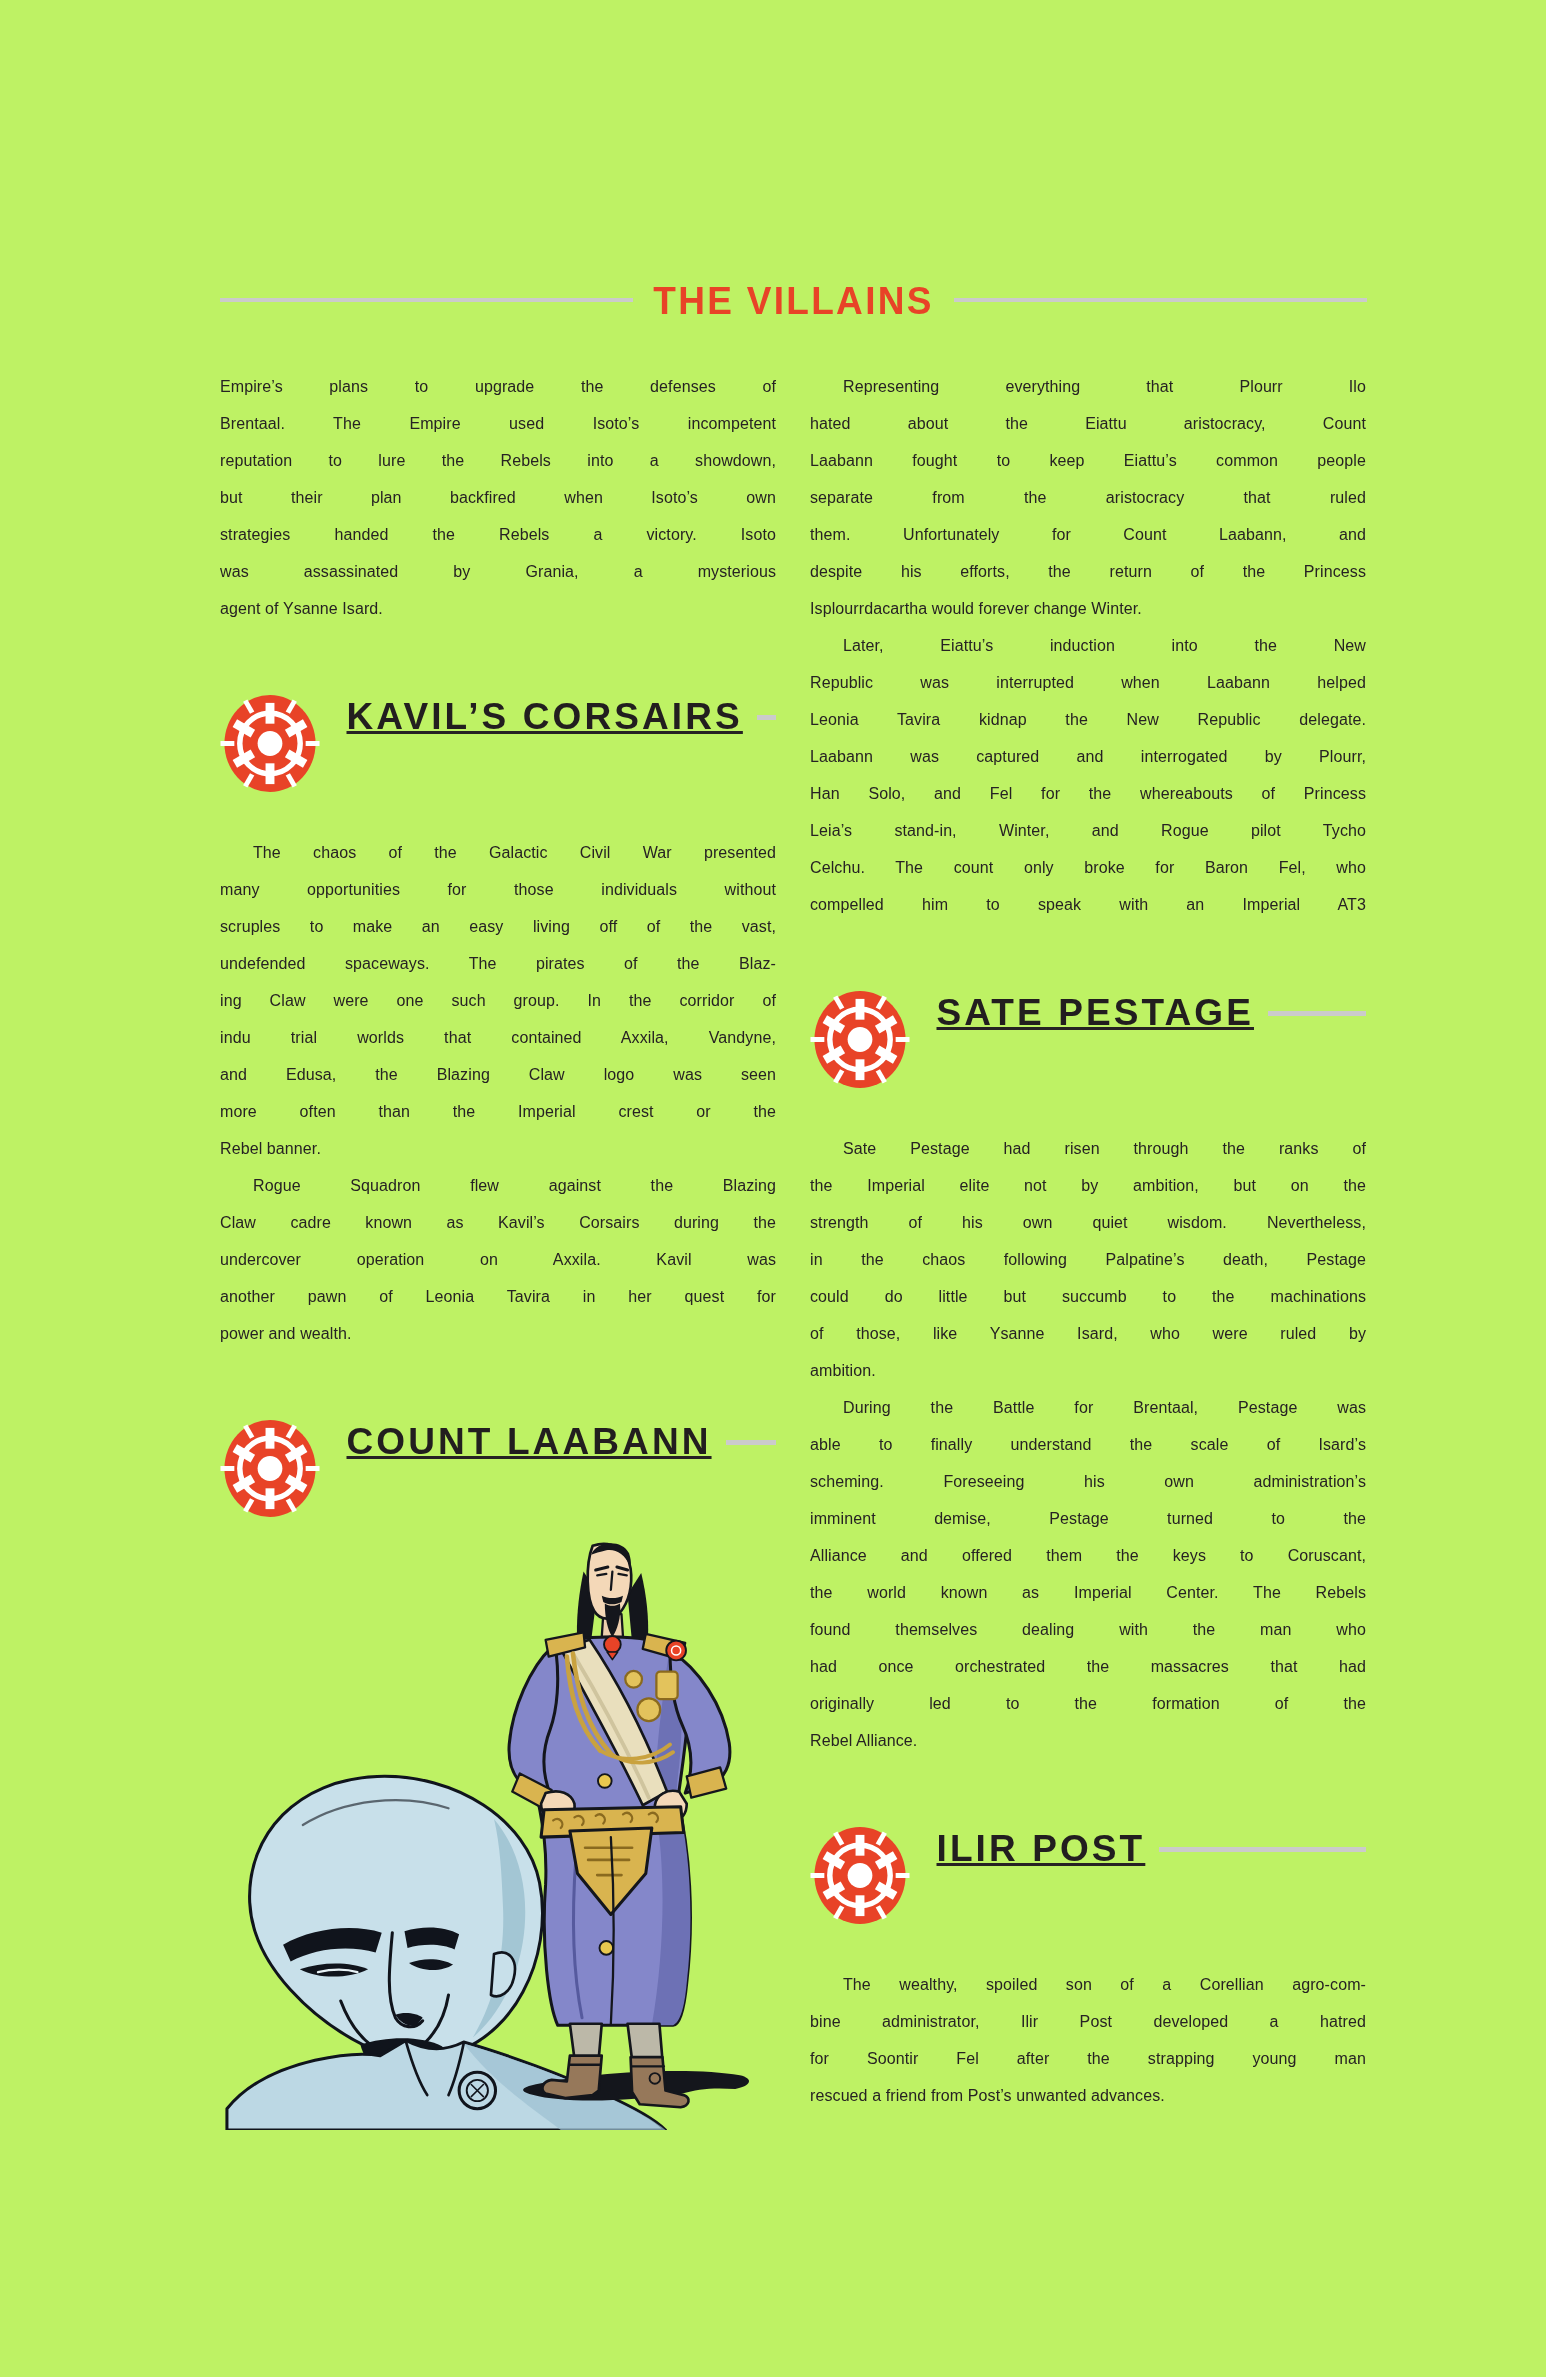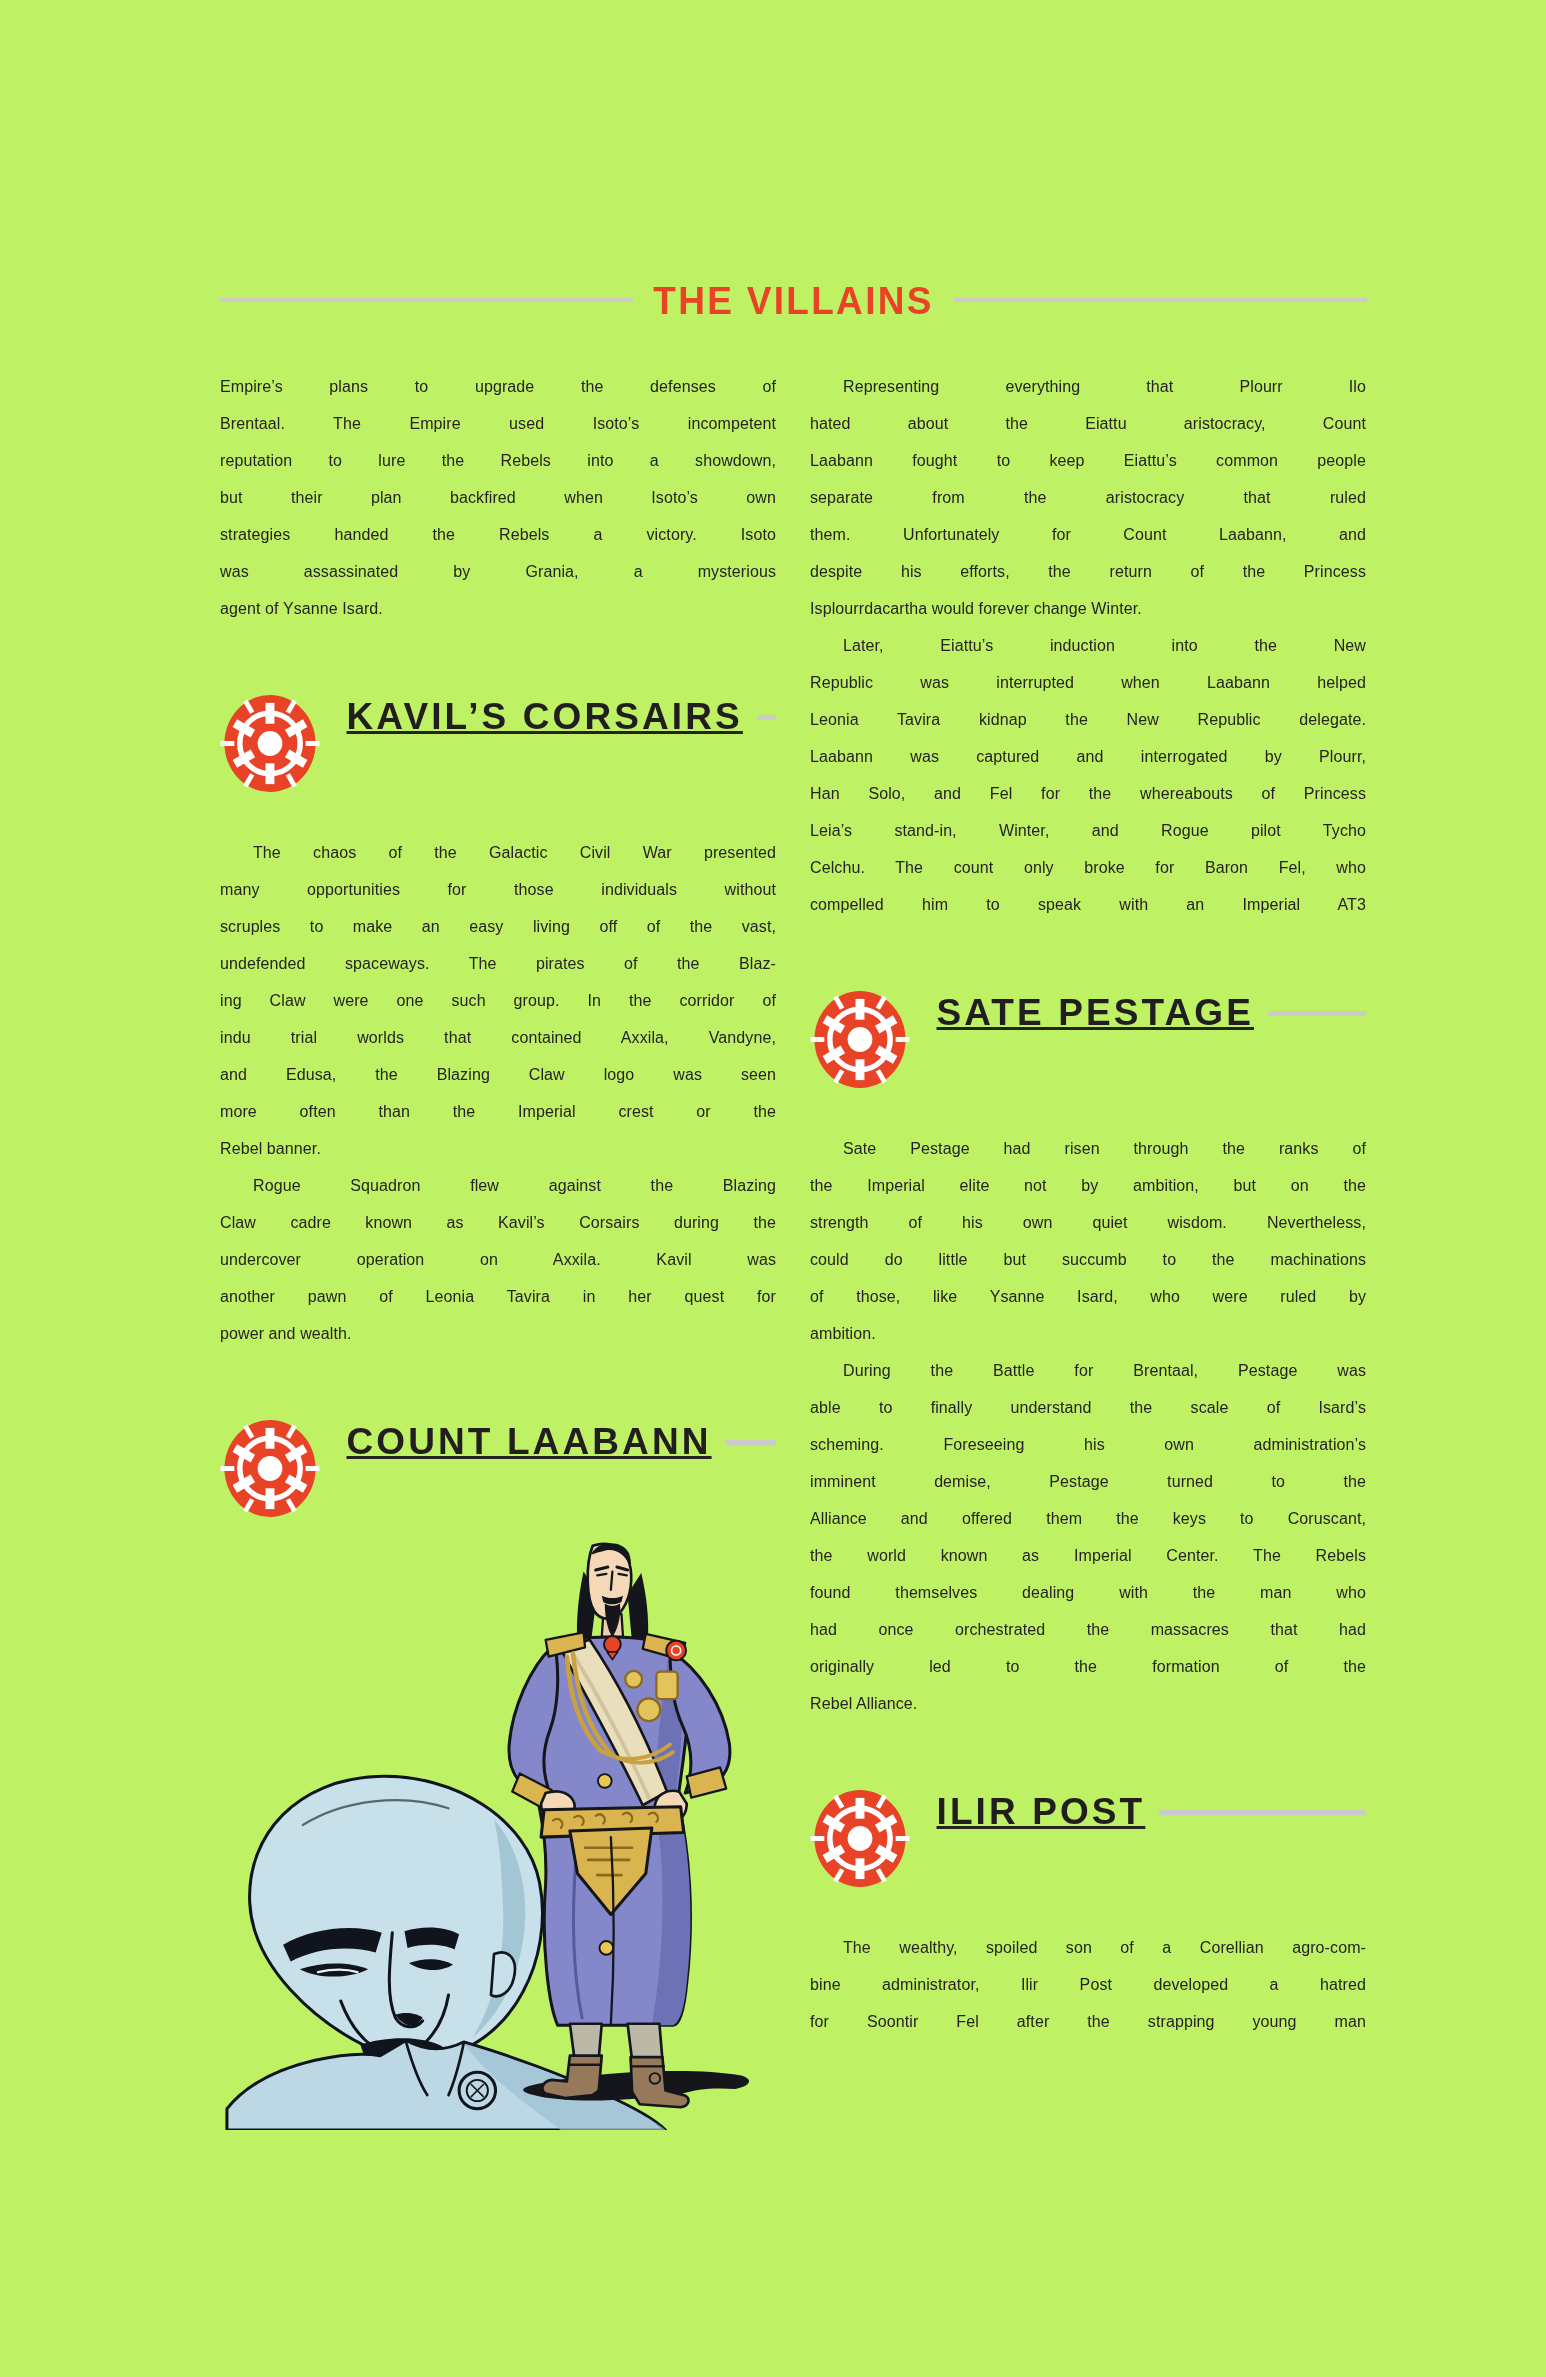--- a/index.html
+++ b/index.html
@@ -231,20 +231,21 @@
               <use href="#imperial-crest"></use>
             </svg>
           <div class="section-title">SATE PESTAGE</div>
           <div class="rule"></div>
         </div>
 
         <div class="para">
             <div class="line indent">Sate Pestage had risen through the ranks of</div>
             <div class="line">the Imperial elite not by ambition, but on the</div>
             <div class="line">strength of his own quiet wisdom. Nevertheless,</div>
+            <div class="line">in the chaos following Palpatine’s death, Pestage</div>
             <div class="line">could do little but succumb to the machinations</div>
             <div class="line">of those, like Ysanne Isard, who were ruled by</div>
             <div class="line last">ambition.</div>
           </div>
         <div class="para">
             <div class="line indent">During the Battle for Brentaal, Pestage was</div>
             <div class="line">able to finally understand the scale of Isard’s</div>
             <div class="line">scheming. Foreseeing his own administration’s</div>
             <div class="line">imminent demise, Pestage turned to the</div>
             <div class="line">Alliance and offered them the keys to Coruscant,</div>
@@ -260,19 +261,20 @@
               <use href="#imperial-crest"></use>
             </svg>
           <div class="section-title">ILIR POST</div>
           <div class="rule"></div>
         </div>
 
         <div class="para">
             <div class="line indent">The wealthy, spoiled son of a Corellian agro-com-</div>
             <div class="line">bine administrator, Ilir Post developed a hatred</div>
             <div class="line">for Soontir Fel after the strapping young man</div>
+            <div class="line last">rescued a friend from Post’s unwanted advances.</div>
           </div>
       </div>
 
     </div>
   </div>
 </div>
 
 
 </body></html>

